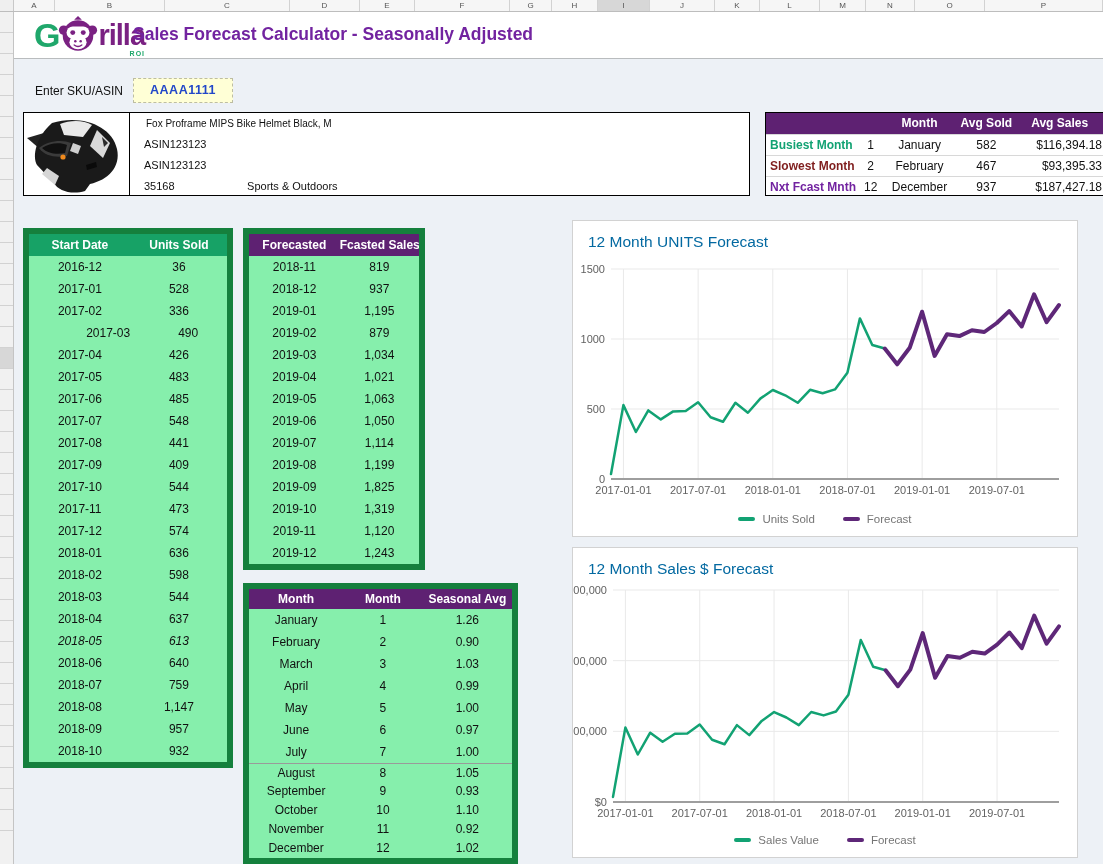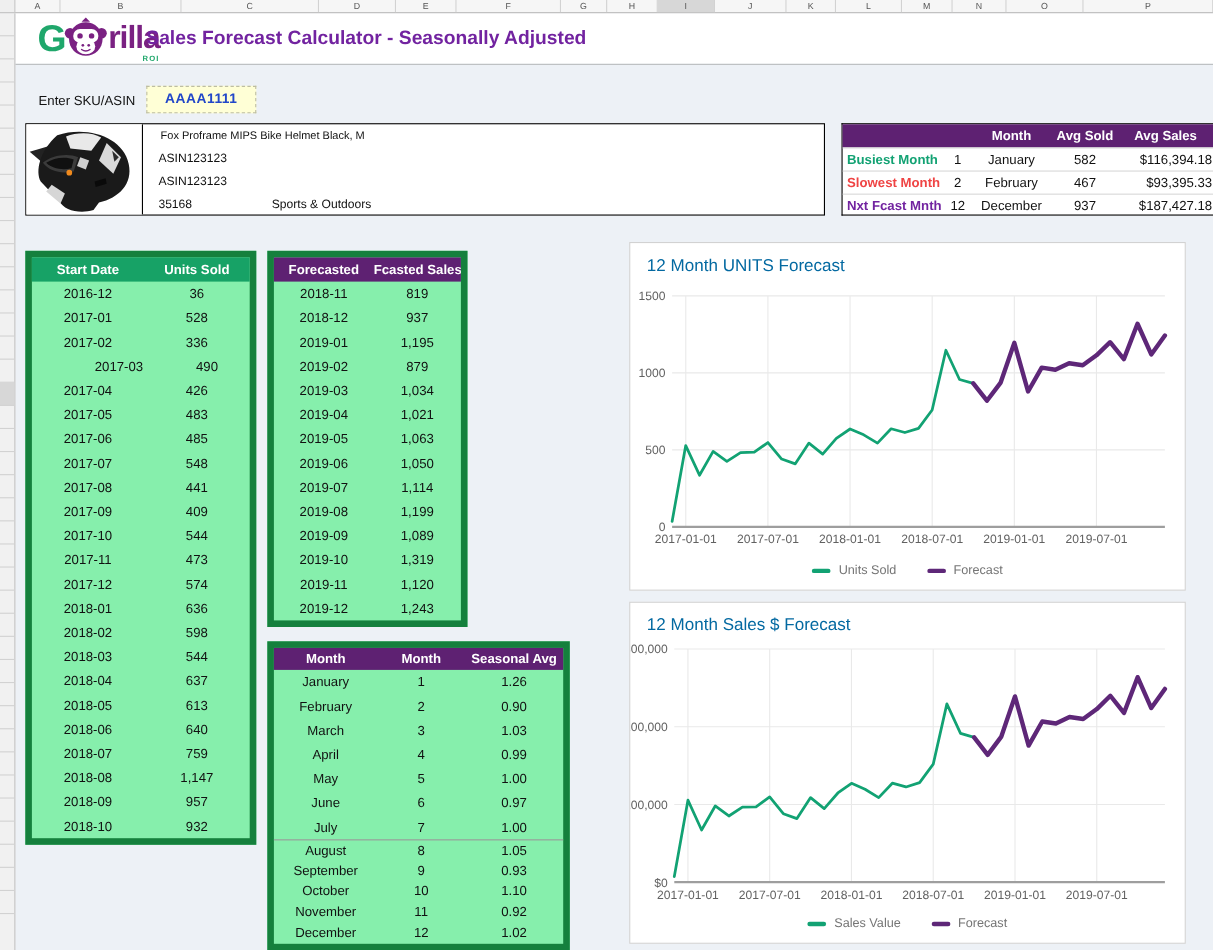--- a/index.html
+++ b/index.html
@@ -214,21 +214,21 @@
   </div>
   <div id="summary-body">
       <div class="sum-row">
         <div class="sc0" style="color: rgb(18, 162, 115);">Busiest Month</div>
         <div class="sc1">1</div>
         <div class="sc2">January</div>
         <div class="sc3">582</div>
         <div class="sc4">$116,394.18</div>
       </div>
       <div class="sum-row">
-        <div class="sc0" style="color: #ef4444;">Slowest Month</div>
+        <div class="sc0" style="color: #7f1d1d;">Slowest Month</div>
         <div class="sc1">2</div>
         <div class="sc2">February</div>
         <div class="sc3">467</div>
         <div class="sc4">$93,395.33</div>
       </div>
       <div class="sum-row">
         <div class="sc0" style="color: rgb(114, 35, 160);">Nxt Fcast Mnth</div>
         <div class="sc1">12</div>
         <div class="sc2">December</div>
         <div class="sc3">937</div>
@@ -304,21 +304,21 @@
         <div class="tcell" style="width: 100px;">598</div>
       </div>
       <div class="trow" style="height: 22px; line-height: 22px;">
         <div class="tcell" style="width: 106px;">2018-03</div>
         <div class="tcell" style="width: 100px;">544</div>
       </div>
       <div class="trow" style="height: 22px; line-height: 22px;">
         <div class="tcell" style="width: 106px;">2018-04</div>
         <div class="tcell" style="width: 100px;">637</div>
       </div>
-      <div class="trow" style="height: 22px; line-height: 22px;">
+      <div class="trow" style="height: 22px; line-height: 22px; font-style: italic;">
         <div class="tcell" style="width: 106px;">2018-05</div>
         <div class="tcell" style="width: 100px;">613</div>
       </div>
       <div class="trow" style="height: 22px; line-height: 22px;">
         <div class="tcell" style="width: 106px;">2018-06</div>
         <div class="tcell" style="width: 100px;">640</div>
       </div>
       <div class="trow" style="height: 22px; line-height: 22px;">
         <div class="tcell" style="width: 106px;">2018-07</div>
         <div class="tcell" style="width: 100px;">759</div>
@@ -379,21 +379,21 @@
       <div class="trow" style="height: 22px; line-height: 22px;">
         <div class="tcell" style="width: 95px;">2019-07</div>
         <div class="tcell" style="width: 83px;">1,114</div>
       </div>
       <div class="trow" style="height: 22px; line-height: 22px;">
         <div class="tcell" style="width: 95px;">2019-08</div>
         <div class="tcell" style="width: 83px;">1,199</div>
       </div>
       <div class="trow" style="height: 22px; line-height: 22px;">
         <div class="tcell" style="width: 95px;">2019-09</div>
-        <div class="tcell" style="width: 83px;">1,089</div>
+        <div class="tcell" style="width: 83px;">1,825</div>
       </div>
       <div class="trow" style="height: 22px; line-height: 22px;">
         <div class="tcell" style="width: 95px;">2019-10</div>
         <div class="tcell" style="width: 83px;">1,319</div>
       </div>
       <div class="trow" style="height: 22px; line-height: 22px;">
         <div class="tcell" style="width: 95px;">2019-11</div>
         <div class="tcell" style="width: 83px;">1,120</div>
       </div>
       <div class="trow" style="height: 22px; line-height: 22px;">

